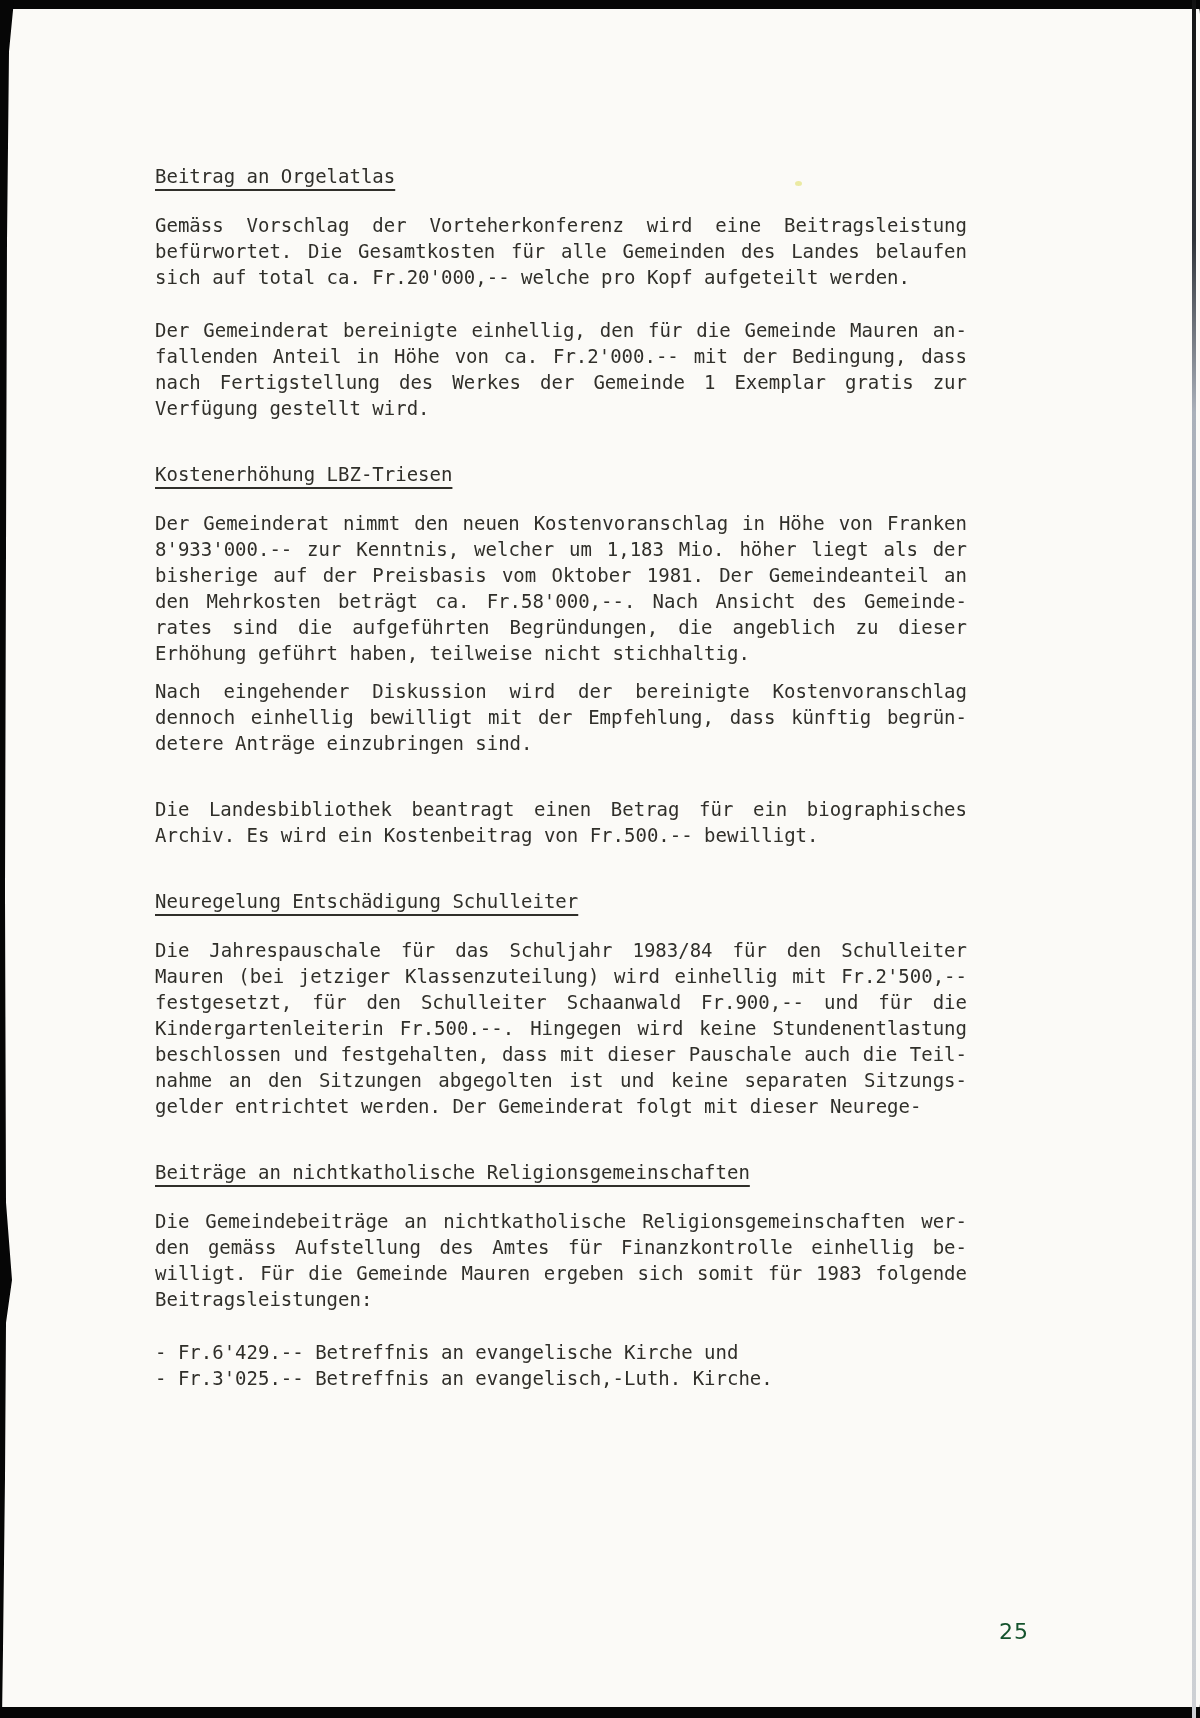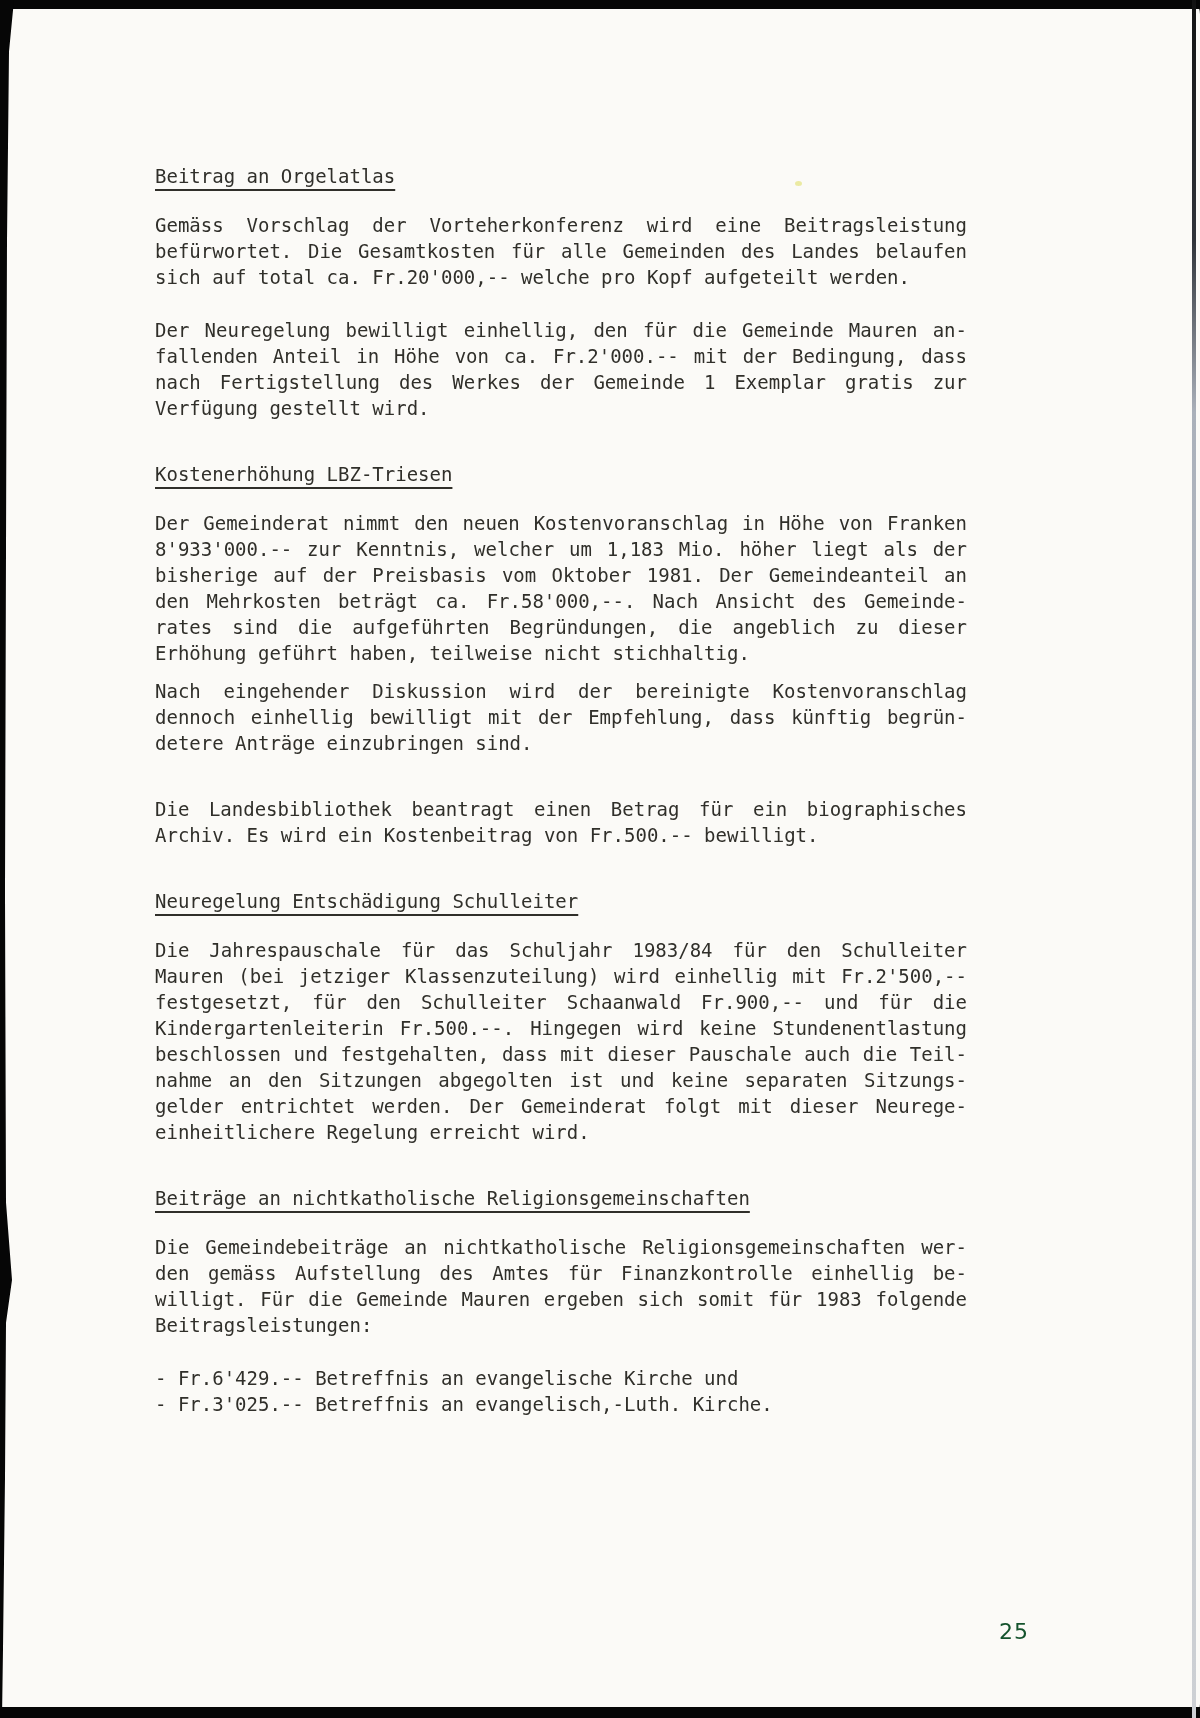--- a/index.html
+++ b/index.html
@@ -75,21 +75,21 @@
   <main class="content">
 
     <section>
       <h2 class="heading"><span class="u">Beitrag an Orgelatlas</span></h2>
       <div class="para">
         <div class="line">Gemäss Vorschlag der Vorteherkonferenz wird eine Beitragsleistung</div>
         <div class="line">befürwortet. Die Gesamtkosten für alle Gemeinden des Landes belaufen</div>
         <div class="line">sich auf total ca. Fr.20'000,-- welche pro Kopf aufgeteilt werden.</div>
       </div>
       <div class="para">
-        <div class="line">Der Neuregelung bewilligt einhellig, den für die Gemeinde Mauren an-</div>
+        <div class="line">Der Gemeinderat bereinigte einhellig, den für die Gemeinde Mauren an-</div>
         <div class="line">fallenden Anteil in Höhe von ca. Fr.2'000.-- mit der Bedingung, dass</div>
         <div class="line">nach Fertigstellung des Werkes der Gemeinde 1 Exemplar gratis zur</div>
         <div class="line">Verfügung gestellt wird.</div>
       </div>
     </section>
 
     <section>
       <h2 class="heading"><span class="u">Kostenerhöhung LBZ-Triesen</span></h2>
       <div class="para tight">
         <div class="line">Der Gemeinderat nimmt den neuen Kostenvoranschlag in Höhe von Franken</div>
@@ -116,21 +116,20 @@
     <section>
       <h2 class="heading"><span class="u">Neuregelung Entschädigung Schulleiter</span></h2>
       <div class="para">
         <div class="line">Die Jahrespauschale für das Schuljahr 1983/84 für den Schulleiter</div>
         <div class="line">Mauren (bei jetziger Klassenzuteilung) wird einhellig mit Fr.2'500,--</div>
         <div class="line">festgesetzt, für den Schulleiter Schaanwald Fr.900,-- und für die</div>
         <div class="line">Kindergartenleiterin Fr.500.--. Hingegen wird keine Stundenentlastung</div>
         <div class="line">beschlossen und festgehalten, dass mit dieser Pauschale auch die Teil-</div>
         <div class="line">nahme an den Sitzungen abgegolten ist und keine separaten Sitzungs-</div>
         <div class="line">gelder entrichtet werden. Der Gemeinderat folgt mit dieser Neurege-</div>
-        <div class="line">einheitlichere Regelung erreicht wird.</div>
       </div>
     </section>
 
     <section>
       <h2 class="heading"><span class="u">Beiträge an nichtkatholische Religionsgemeinschaften</span></h2>
       <div class="para">
         <div class="line">Die Gemeindebeiträge an nichtkatholische Religionsgemeinschaften wer-</div>
         <div class="line">den gemäss Aufstellung des Amtes für Finanzkontrolle einhellig be-</div>
         <div class="line">willigt. Für die Gemeinde Mauren ergeben sich somit für 1983 folgende</div>
         <div class="line">Beitragsleistungen:</div>

